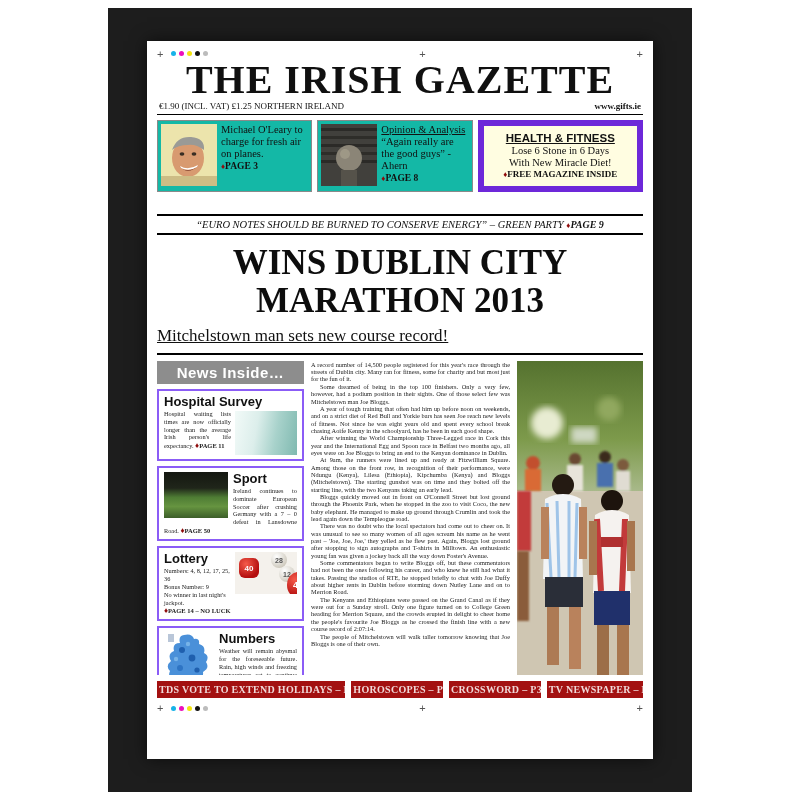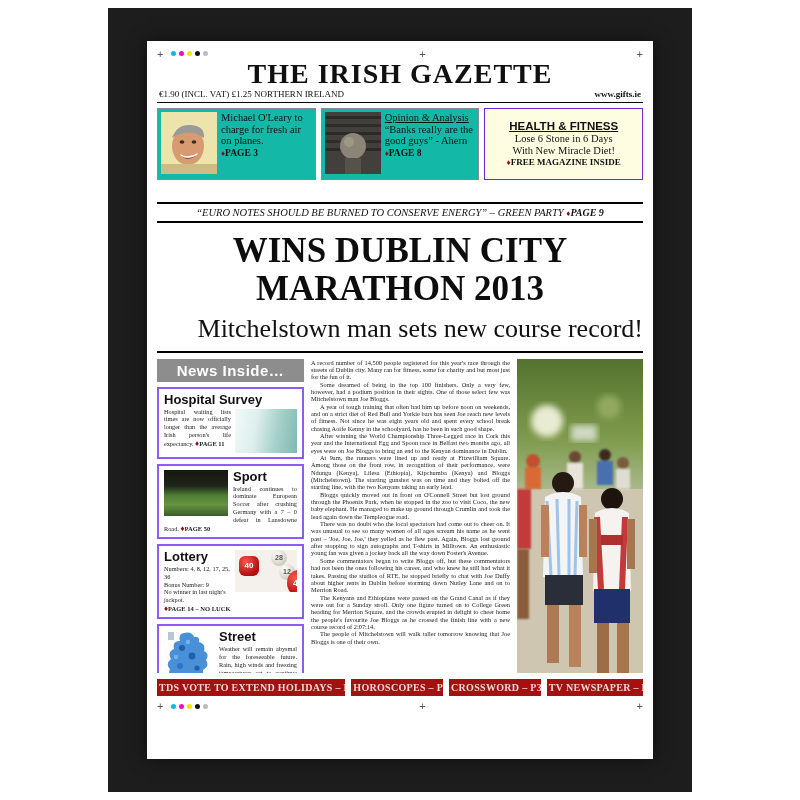--- a/index.html
+++ b/index.html
@@ -13,44 +13,44 @@
   .marks .plus{color:#555;font-size:11px;line-height:10px;}
   .dots{display:flex;gap:3px;align-items:center;margin-left:8px;}
   .dot{width:5px;height:5px;border-radius:50%;display:inline-block;}
   .dc{background:#17b3e8}.dm{background:#ec0fbc}.dy{background:#f4e410}.dk{background:#111}.dg{background:#bcbcbc}
   .mleft{display:flex;align-items:center;}
   
   .daterow{display:flex;justify-content:space-between;align-items:center;border-top:1px solid #000;
     border-bottom:1px solid #000;padding:2px 2px;margin-top:2px;}
   .date{font-size:10.5px;color:#222;}
   .tagline{font-family:"Liberation Sans",sans-serif;font-weight:bold;font-size:10px;color:#b01116;letter-spacing:.2px;}
-  .masthead{text-align:center;font-weight:bold;font-size:28px;line-height:1.02;letter-spacing:1px;
+  .masthead{text-align:center;font-weight:bold;font-size:40px;line-height:1.02;letter-spacing:1px;
     white-space:nowrap;padding:1px 0 0;color:#101010;}
   .pricerow{display:flex;justify-content:space-between;align-items:flex-end;border-bottom:1px solid #000;
     font-size:9px;padding:0 2px 3px;}
   .website{font-weight:bold;}
   
   .teasers{display:flex;gap:5px;margin-top:5px;height:72px;}
   .tbox{flex:1;border:1px solid #8a8a8a;box-sizing:border-box;display:flex;gap:4px;padding:3px;background:#14b8a6;align-items:flex-start;}
   .tphoto{width:56px;height:62px;flex:none;}
   .ttext{font-size:10.5px;line-height:1.14;}
   .ttitle{text-decoration:underline;}
   .pageref{font-weight:bold;font-size:9.5px;}
   .diamond{color:#8f0b0b;font-size:8px;}
-  .health{border:1px solid #6d28d9;background:#fffde1;flex-direction:column;align-items:center;justify-content:center;text-align:center;gap:1px;}
+  .health{border:6px solid #6d28d9;background:#fffde1;flex-direction:column;align-items:center;justify-content:center;text-align:center;gap:1px;}
   .htitle{font-family:"Liberation Sans",sans-serif;font-weight:bold;font-size:11.5px;text-decoration:underline;}
   .hline{font-size:10.5px;}
   .hfree{font-weight:bold;font-size:9px;}
   
   .quotebar{margin-top:22px;border-top:2px solid #000;border-bottom:2px solid #000;text-align:center;
     font-style:italic;font-size:10.5px;padding:3px 0;}
   .quotebar .pageref{font-size:10px;}
   
   .headline{text-align:center;font-weight:bold;font-size:35px;line-height:1.1;margin:9px 0 3px;color:#0d0d0d;}
-  .subhead{text-align:right;font-size:26px;margin:5px 0 7px;}
+  .subhead{text-align:left;font-size:17px;margin:5px 0 7px;text-decoration:underline;}
   .toprule{border-bottom:2px solid #000;}
   
   .content{display:flex;gap:7px;margin-top:6px;height:314px;overflow:hidden;}
   .sidebar{width:147px;flex:none;overflow:hidden;}
   .newstitle{background:#8d8d8d;color:#fff;font-family:"Liberation Sans",sans-serif;font-weight:bold;
     font-size:15px;text-align:center;padding:3px 0;margin-bottom:5px;letter-spacing:.5px;}
   .sbox{border:2px solid #8b5cf6;padding:3px 5px;margin-bottom:5px;overflow:hidden;}
   .sbox h3{font-family:"Liberation Sans",sans-serif;font-weight:bold;font-size:13px;margin:0 0 1px;}
   .sbody{font-size:6.3px;line-height:1.25;text-align:justify;color:#222;}
   .spage{font-weight:bold;font-size:6.5px;}
@@ -130,21 +130,21 @@
             <rect y="12" width="56" height="3" fill="#2e2d29"></rect>
           <rect y="20" width="56" height="3" fill="#2b2a27"></rect>
             <rect y="28" width="56" height="3" fill="#2e2d29"></rect>
           <rect y="36" width="56" height="3" fill="#2b2a27"></rect>
           <circle cx="28" cy="34" r="13" fill="#8b8577"></circle>
           <circle cx="24" cy="30" r="5" fill="#a79f8d" opacity="0.7"></circle>
           <rect x="20" y="46" width="16" height="16" fill="#55524a"></rect>
         </svg>
         <div class="ttext">
           <span class="ttitle">Opinion &amp; Analysis</span><br>
-          <span>“Banks really are the good guys” - Ahern</span><br>
+          <span>“Again really are the good guys” - Ahern</span><br>
           <span class="pageref"><span class="diamond">♦</span><span>PAGE 8</span></span>
         </div>
       </div>
 
       <div class="tbox health">
         <span class="htitle">HEALTH &amp; FITNESS</span>
         <span class="hline">Lose 6 Stone in 6 Days</span>
         <span class="hline">With New Miracle Diet!</span>
         <span class="hfree"><span class="diamond">♦</span><span>FREE MAGAZINE INSIDE</span></span>
       </div>
@@ -205,21 +205,21 @@
           <svg class="map ph-left" viewBox="0 0 50 56">
             <path d="M20 3 Q28 1 30 7 Q36 6 35 12 Q42 14 40 21 Q46 24 42 30 Q46 36 39 40 Q40 48 31 47 Q28 53 20 51 Q12 54 10 47 Q3 46 6 39 Q1 34 7 29 Q3 22 10 19 Q8 11 16 11 Q14 4 20 3Z" fill="#4a90d9"></path>
             <circle cx="18" cy="18" r="3" fill="#1f5fae"></circle>
               <circle cx="28" cy="26" r="3.4" fill="#1f5fae"></circle>
             <circle cx="16" cy="36" r="3" fill="#2e74c4"></circle>
               <circle cx="33" cy="38" r="2.6" fill="#1f5fae"></circle>
             <circle cx="24" cy="12" r="2.2" fill="#77b3e8"></circle>
               <circle cx="12" cy="27" r="2.2" fill="#77b3e8"></circle>
             <rect x="4" y="2" width="6" height="8" fill="#b9c6d8"></rect>
           </svg>
-          <h3>Street</h3>
+          <h3>Numbers</h3>
           <div class="sbody">
             <span>Weather will remain abysmal for the foreseeable future. Rain, high winds and freezing temperatures set to continue across Ireland. Highest temperature: 3°C</span><br>
             
           </div>
         </div>
 
       </div>
 
       <div class="article">
         <p class="first">A record number of 14,500 people registered for this year's race through the streets of Dublin city. Many ran for fitness, some for charity and but most just for the fun of it.</p>

